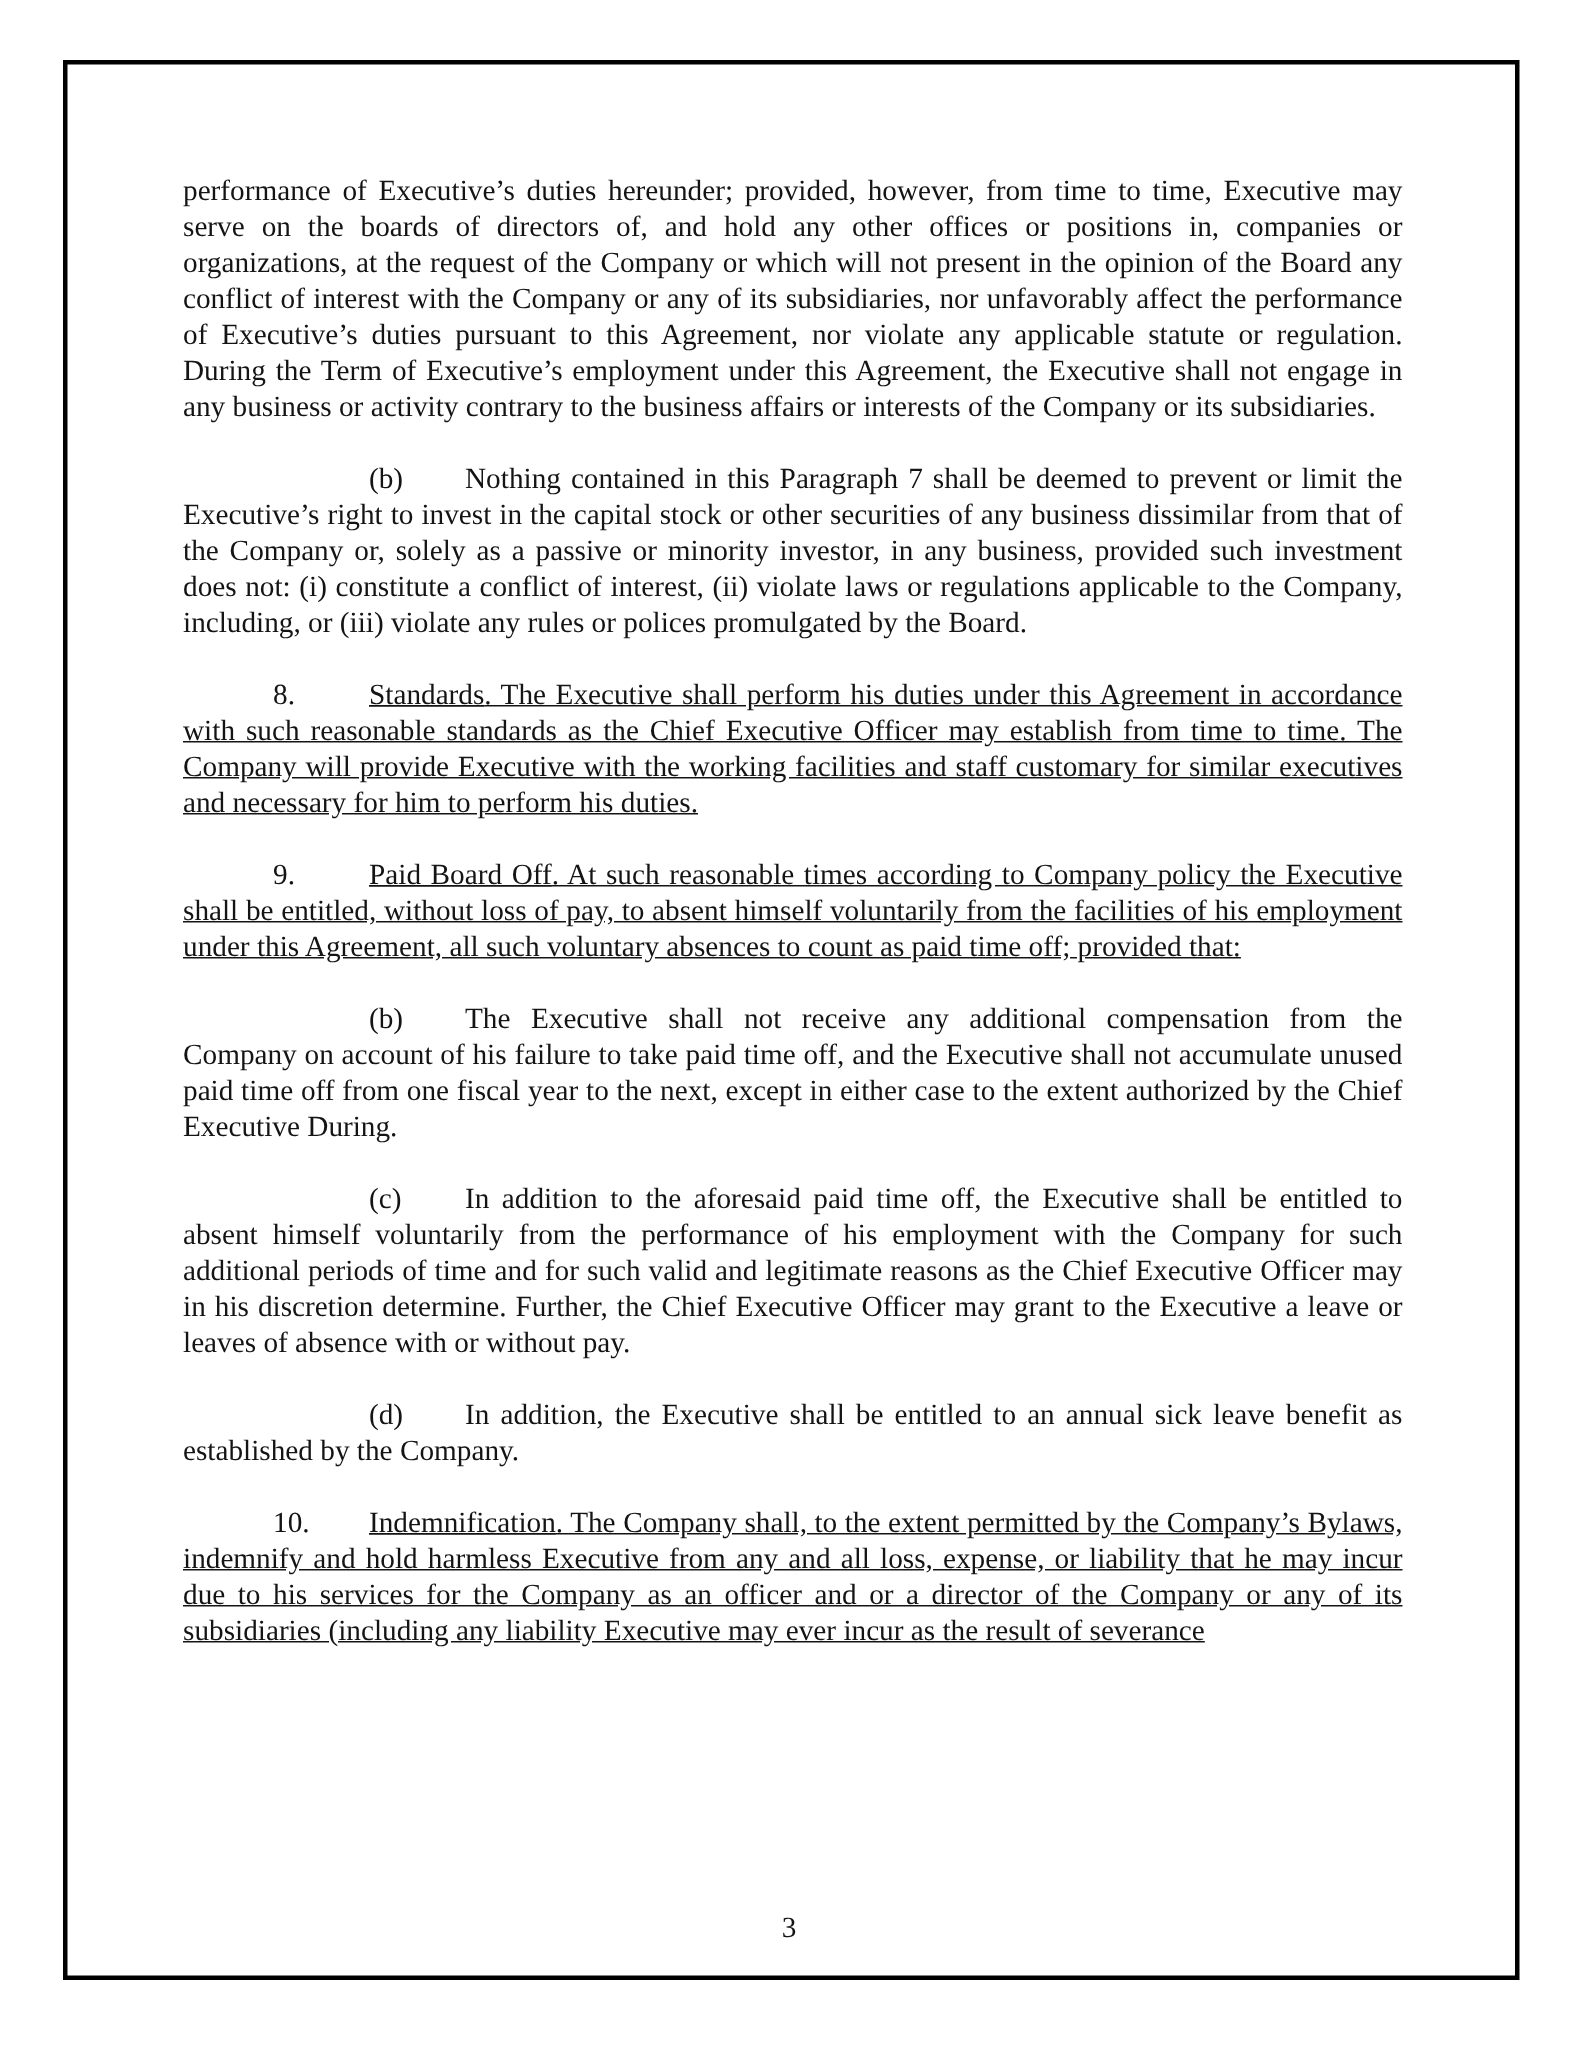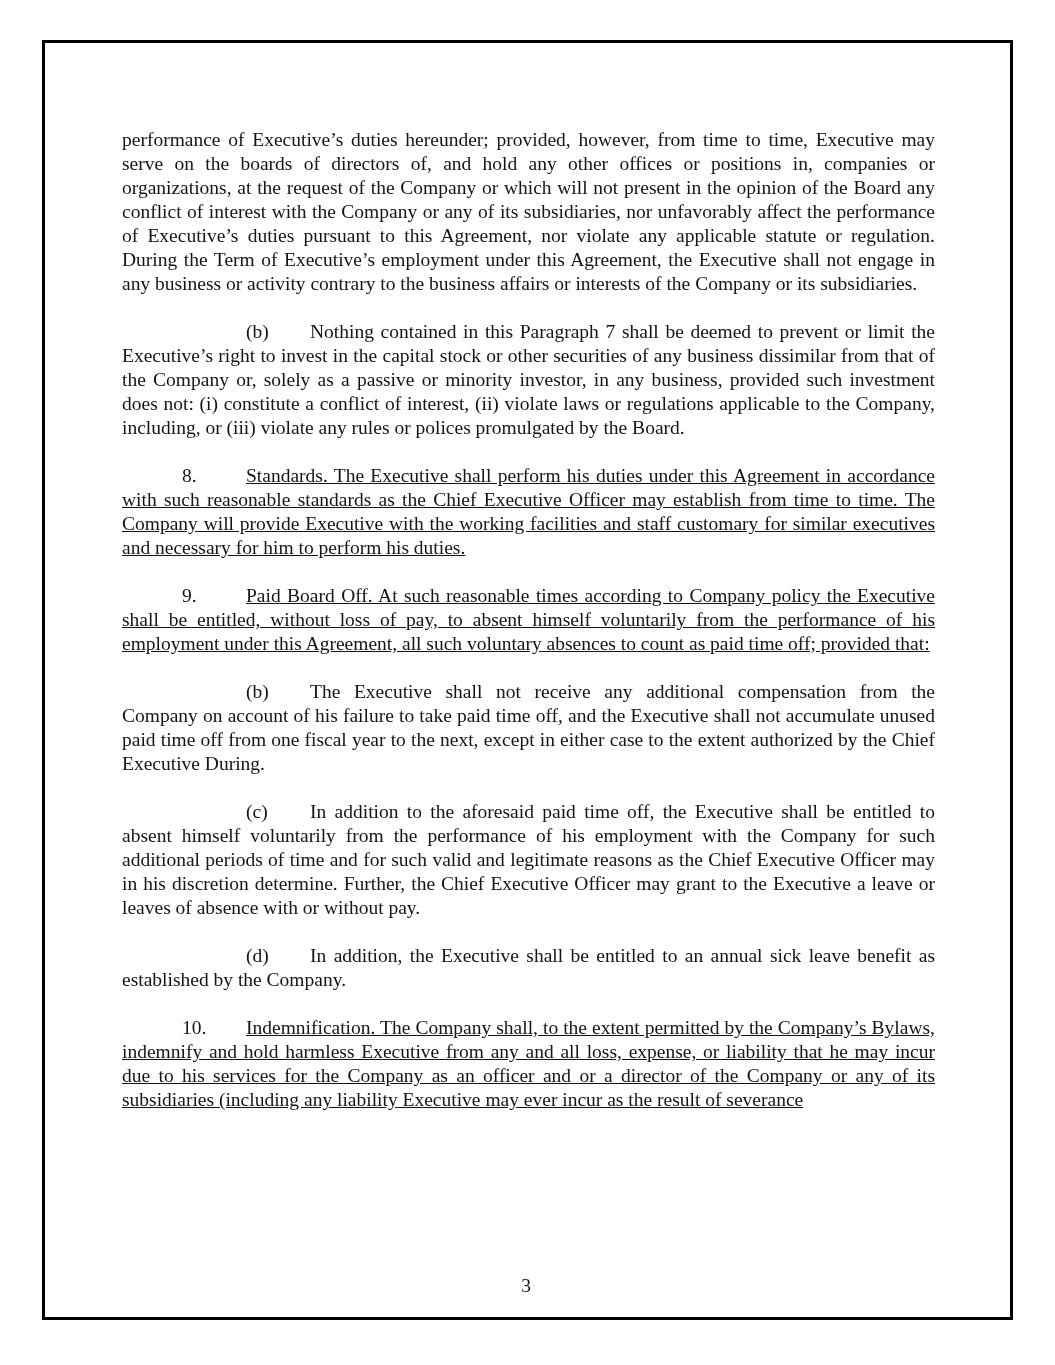--- a/index.html
+++ b/index.html
@@ -27,21 +27,21 @@
   .doc {
     position: absolute;
     left: 122px;
     top: 112px;
     width: 813px;
     font-size: 19.5px;
     line-height: 24px;
     text-align: justify;
   }
   .doc p {
-    margin: 16px 0 24px 0;
+    margin: 4px 0 24px 0;
   }
   .p-flush { text-indent: 0; }
   .p-sub   { text-indent: 124px; }
   .p-sec   { text-indent: 60px; text-decoration: underline; }
   .marker {
     display: inline-block;
     min-width: 64px;
     text-indent: 0;
   }
   .heading {
@@ -67,21 +67,21 @@
   <div class="frame"></div>
 
   <div class="doc">
 
     <p class="p-flush"><span>performance of Executive’s duties hereunder; provided, however, from time to time, Executive may serve on the boards of directors of, and hold any other offices or positions in, companies or organizations, at the request of the Company or which will not present in the opinion of the Board any conflict of interest with the Company or any of its subsidiaries, nor unfavorably affect the performance of Executive’s duties pursuant to this Agreement, nor violate any applicable statute or regulation.  During the Term of Executive’s employment under this Agreement, the Executive shall not engage in any business or activity contrary to the business affairs or interests of the Company or its subsidiaries.</span></p>
 
     <p class="p-sub"><span class="marker">(b)</span><span>Nothing contained in this Paragraph 7 shall be deemed to prevent or limit the Executive’s right to invest in the capital stock or other securities of any business dissimilar from that of the Company or, solely as a passive or minority investor, in any business, provided such investment does not: (i) constitute a conflict of interest, (ii) violate laws or regulations applicable to the Company, including, or (iii) violate any rules or polices promulgated by the Board.</span></p>
 
     <p class="p-sec"><span class="marker">8.</span><span class="heading">Standards</span><span>.  The Executive shall perform his duties under this Agreement in accordance with such reasonable standards as the Chief Executive Officer may establish from time to time.  The Company will provide Executive with the working facilities and staff customary for similar executives and necessary for him to perform his duties.</span></p>
 
-    <p class="p-sec"><span class="marker">9.</span><span class="heading">Paid Board Off</span><span>.  At such reasonable times according to Company policy the Executive shall be entitled, without loss of pay, to absent himself voluntarily from the performance of his employment under this Agreement, all such voluntary absences to count as paid time off; provided that:</span></p>
+    <p class="p-sec"><span class="marker">9.</span><span class="heading">Paid Board Off</span><span>.  At such reasonable times according to Company policy the Executive shall be entitled, without loss of pay, to absent himself voluntarily from the facilities of his employment under this Agreement, all such voluntary absences to count as paid time off; provided that:</span></p>
 
 
     <p class="p-sub"><span class="marker">(b)</span><span>The Executive shall not receive any additional compensation from the Company on account of his failure to take paid time off, and the Executive shall not accumulate unused paid time off from one fiscal year to the next, except in either case to the extent authorized by the Chief Executive During.</span></p>
 
     <p class="p-sub"><span class="marker">(c)</span><span>In addition to the aforesaid paid time off, the Executive shall be entitled to absent himself voluntarily from the performance of his employment with the Company for such additional periods of time and for such valid and legitimate reasons as the Chief Executive Officer may in his discretion determine.  Further, the Chief Executive Officer may grant to the Executive a leave or leaves of absence with or without pay.</span></p>
 
     <p class="p-sub"><span class="marker">(d)</span><span>In addition, the Executive shall be entitled to an annual sick leave benefit as established by the Company.</span></p>
 
     <p class="p-sec"><span class="marker">10.</span><span class="heading">Indemnification</span><span>.  The Company shall, to the extent permitted by the Company’s Bylaws, indemnify and hold harmless Executive from any and all loss, expense, or liability that he may incur due to his services for the Company as an officer and or a director of the Company or any of its subsidiaries (including any liability Executive  may ever incur as the result of severance</span></p>
 

